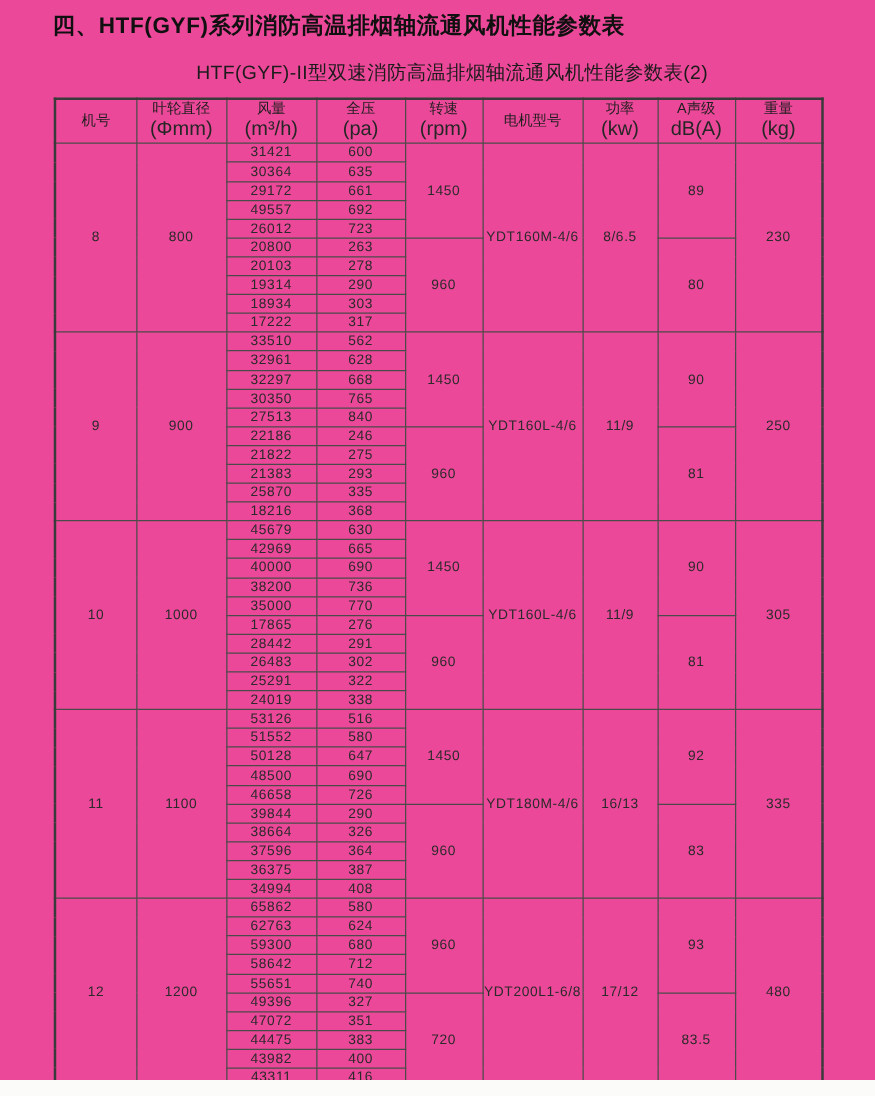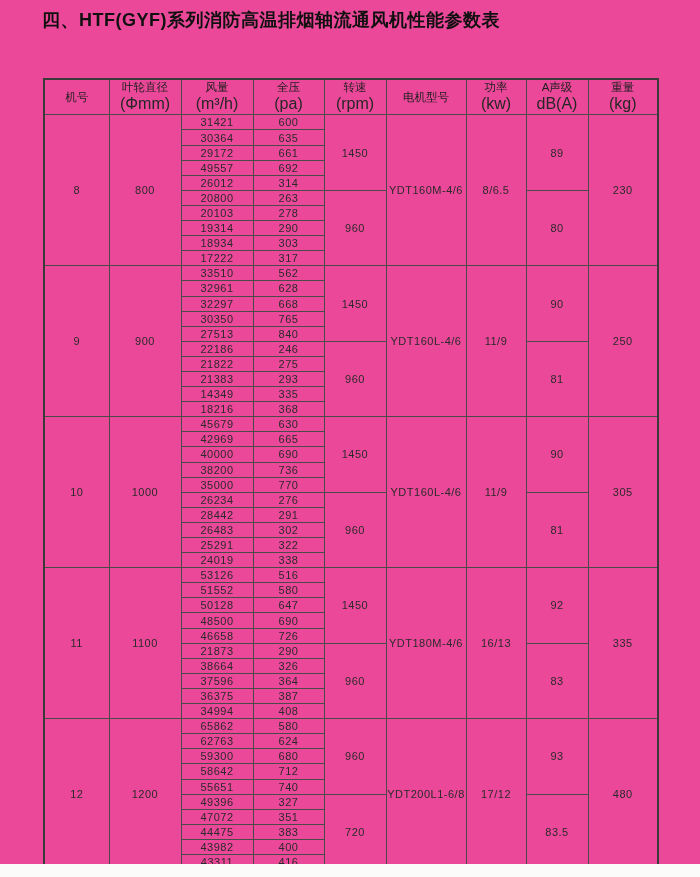--- a/index.html
+++ b/index.html
@@ -33,20 +33,21 @@
   .params tbody tr{height:15.1px;}
   .params th{font-size:11.5px;color:#1e1e1e;line-height:1.25;}
   .params th .sub{font-size:16px;color:#262626;}
   .params td{font-size:11px;letter-spacing:.5px;color:#2a2a2a;}
 </style>
 </head>
 <body>
 
 <div class="page">
   <h1 class="title">四、HTF(GYF)系列消防高温排烟轴流通风机性能参数表</h1>
+  <div class="subtitle">HTF(GYF)-II型双速消防高温排烟轴流通风机性能参数表(2)</div>
 
   <table class="params">
     <colgroup>
       <col style="width:65px">
         <col style="width:72px">
         <col style="width:72px">
       <col style="width:71px">
         <col style="width:62px">
         <col style="width:80px">
       <col style="width:60px">
@@ -110,21 +111,21 @@
         <tr>
           <td>29172</td>
           <td>661</td>
         </tr>
         <tr>
           <td>49557</td>
           <td>692</td>
         </tr>
         <tr>
           <td>26012</td>
-          <td>314</td>
+          <td>723</td>
         </tr>
         <tr>
           <td>20800</td>
           <td>263</td>
           <td rowspan="5">960</td>
           <td rowspan="5">80</td>
         </tr>
         <tr>
           <td>20103</td>
           <td>278</td>
@@ -176,21 +177,21 @@
         </tr>
         <tr>
           <td>21822</td>
           <td>275</td>
         </tr>
         <tr>
           <td>21383</td>
           <td>293</td>
         </tr>
         <tr>
-          <td>14349</td>
+          <td>25870</td>
           <td>335</td>
         </tr>
         <tr>
           <td>18216</td>
           <td>368</td>
         </tr>
         <tr>
           <td rowspan="10">10</td>
           <td rowspan="10">1000</td>
           <td>45679</td>
@@ -211,21 +212,21 @@
         </tr>
         <tr>
           <td>38200</td>
           <td>736</td>
         </tr>
         <tr>
           <td>35000</td>
           <td>770</td>
         </tr>
         <tr>
-          <td>26234</td>
+          <td>17865</td>
           <td>276</td>
           <td rowspan="5">960</td>
           <td rowspan="5">81</td>
         </tr>
         <tr>
           <td>28442</td>
           <td>291</td>
         </tr>
         <tr>
           <td>26483</td>
@@ -260,21 +261,21 @@
         </tr>
         <tr>
           <td>48500</td>
           <td>690</td>
         </tr>
         <tr>
           <td>46658</td>
           <td>726</td>
         </tr>
         <tr>
-          <td>21873</td>
+          <td>39844</td>
           <td>290</td>
           <td rowspan="5">960</td>
           <td rowspan="5">83</td>
         </tr>
         <tr>
           <td>38664</td>
           <td>326</td>
         </tr>
         <tr>
           <td>37596</td>

